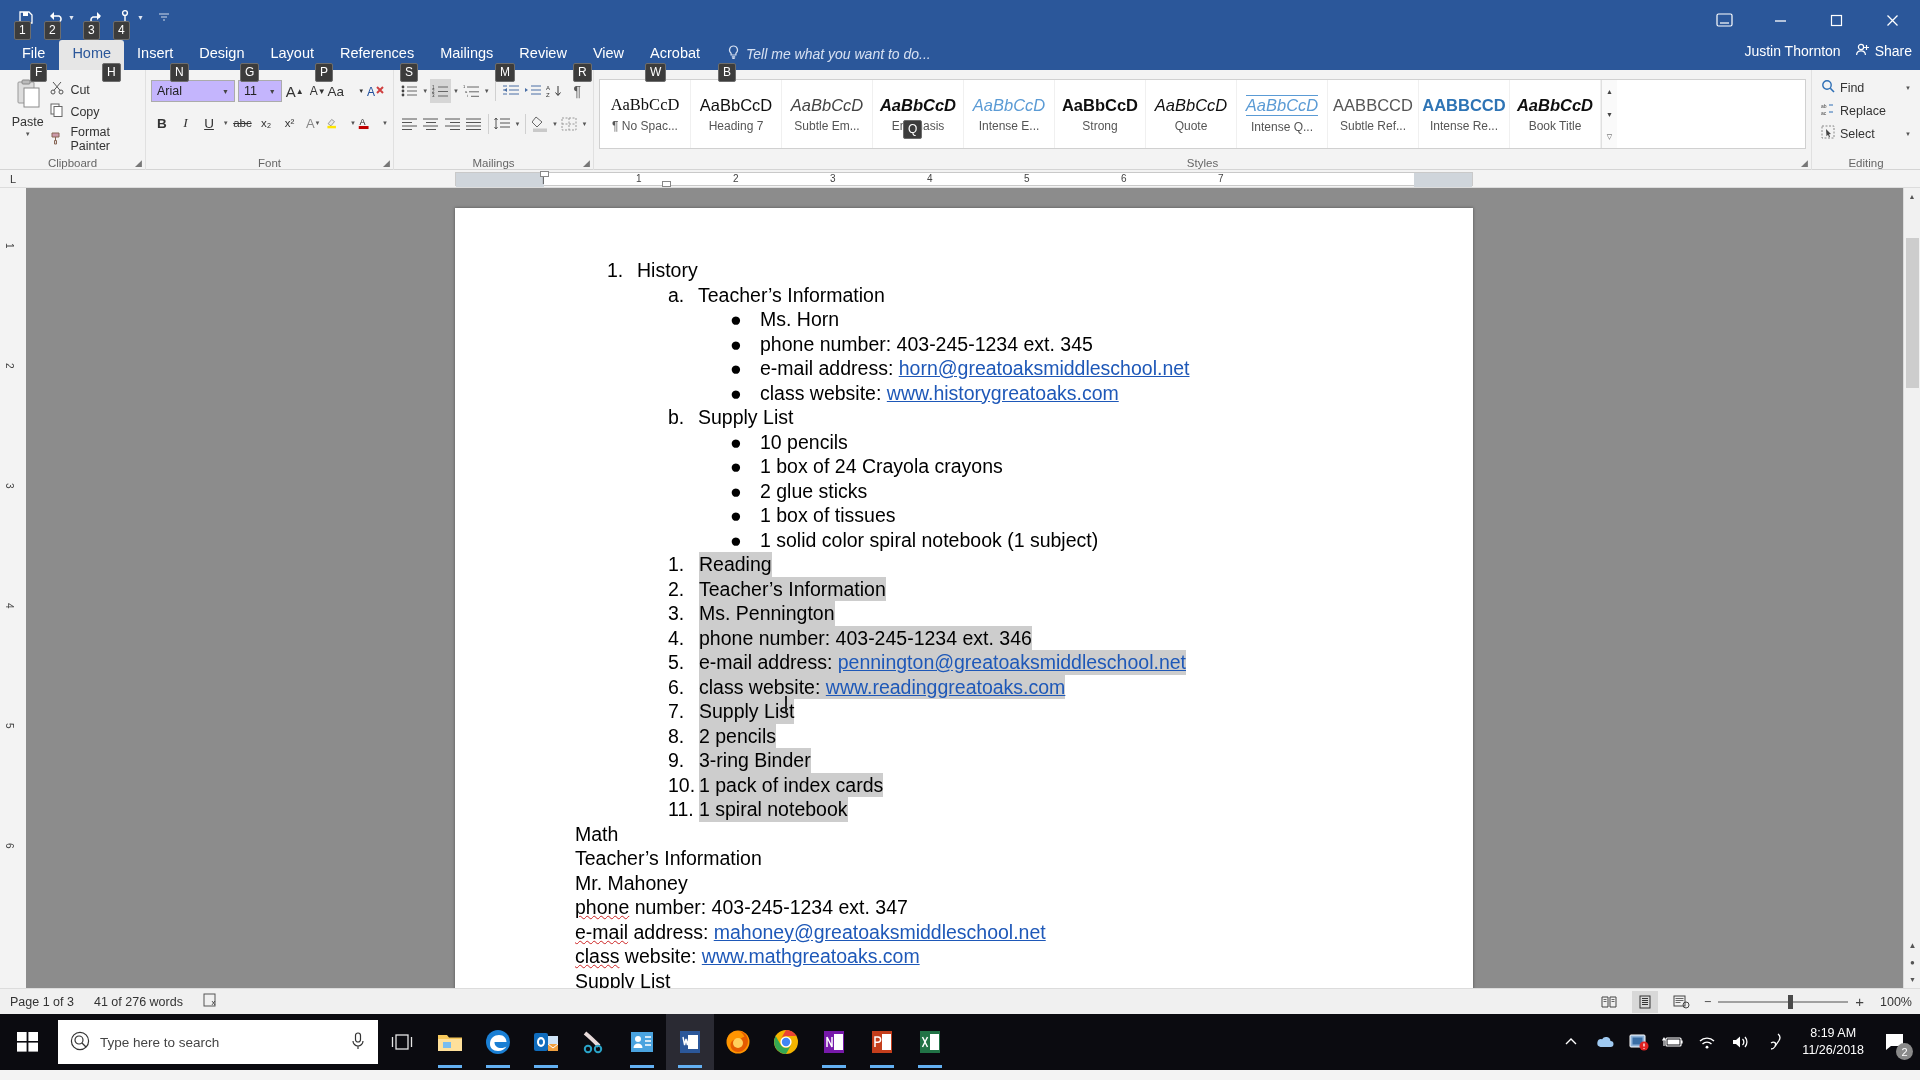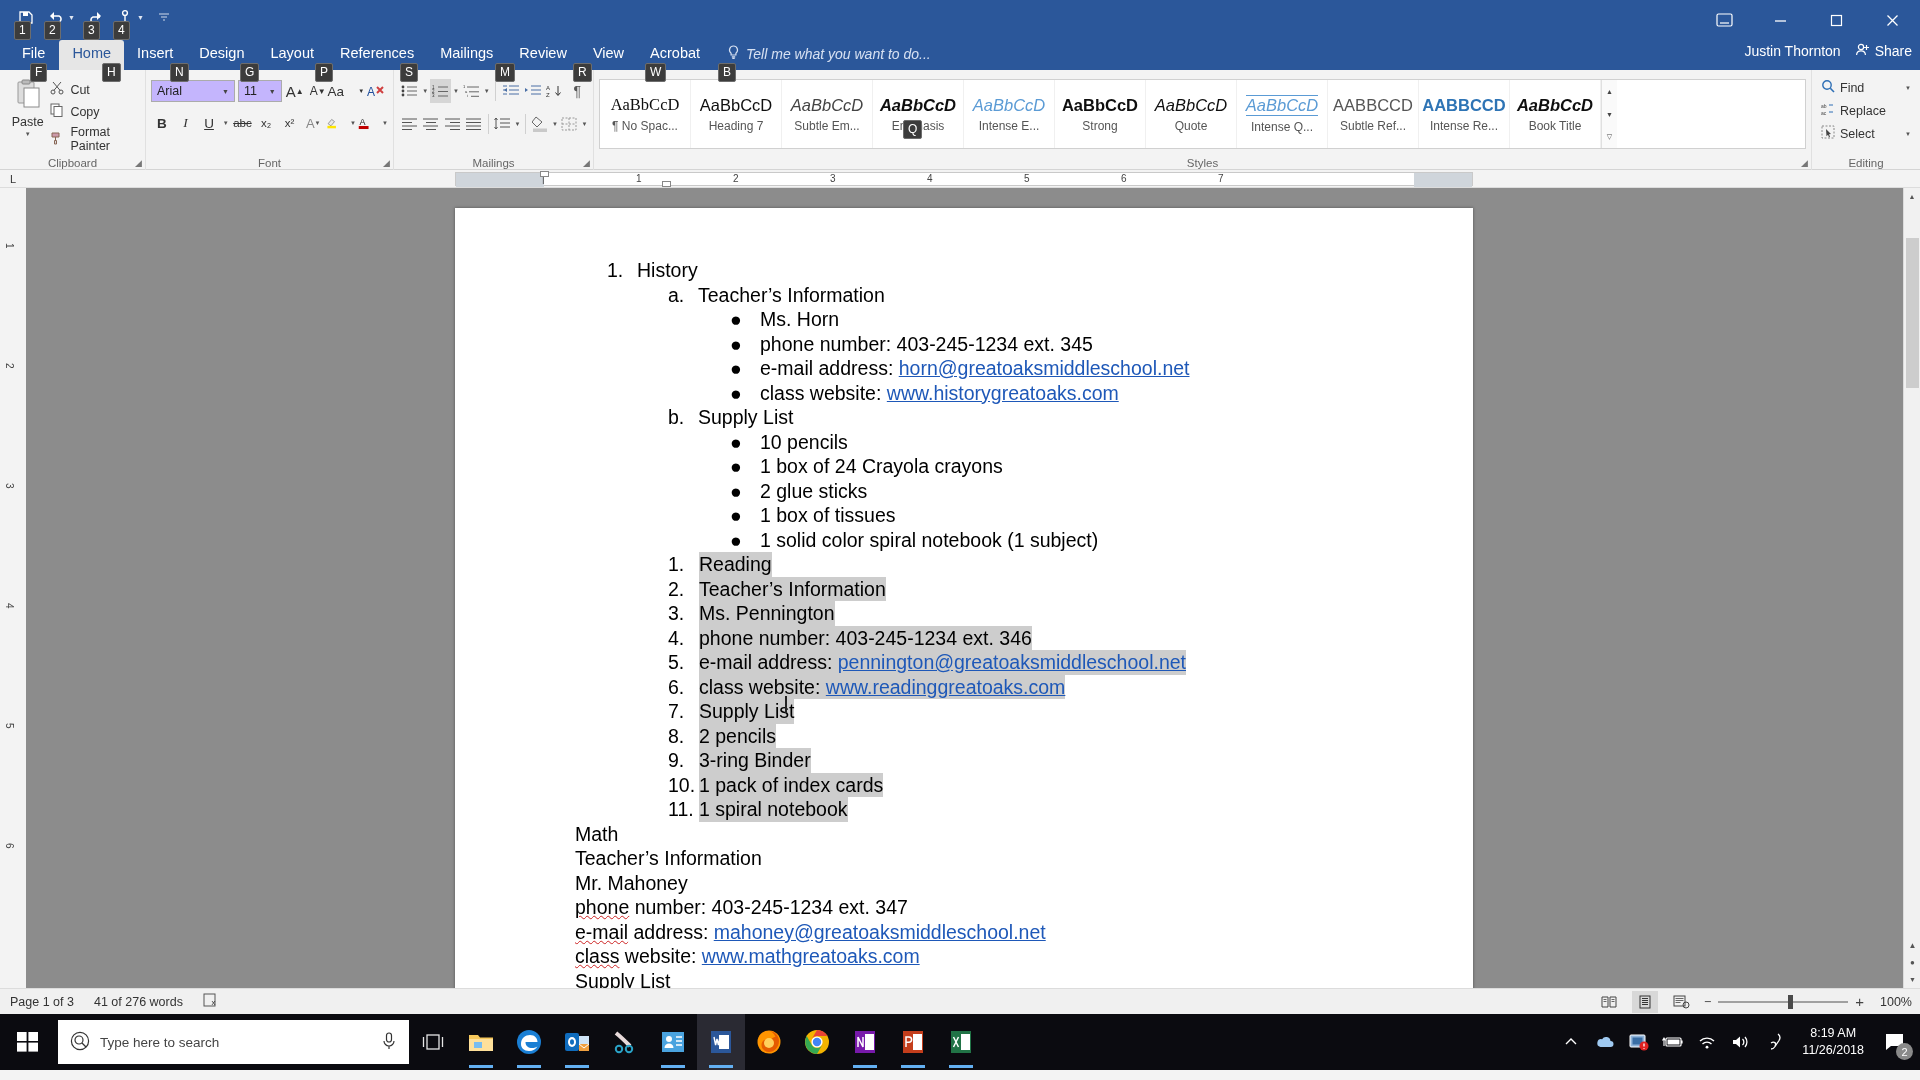--- a/index.html
+++ b/index.html
@@ -290,21 +290,21 @@
   
   .taskbar {
     position:relative; height: 56px; background:#0b0b10;
     display:flex; align-items:center;
   }
   .start {
     width: 56px; height:56px; display:flex; align-items:center;
     justify-content:center;
   }
   .searchbox {
-    width: 351px; height:44px; background:#fff; margin-left:2px;
+    width: 320px; height:44px; background:#fff; margin-left:2px;
     display:flex; align-items:center; gap:10px; padding:0 12px;
     font-size:13.5px; color:#444;
   }
   .tb-icons { display:flex; align-items:center; height:56px; }
   .tb-icon {
     width: 48px; height:56px; display:flex; align-items:center;
     justify-content:center; position:relative;
   }
   .tb-icon.running::after {
     content:''; position:absolute; bottom:2px; left:12px; width:24px;

